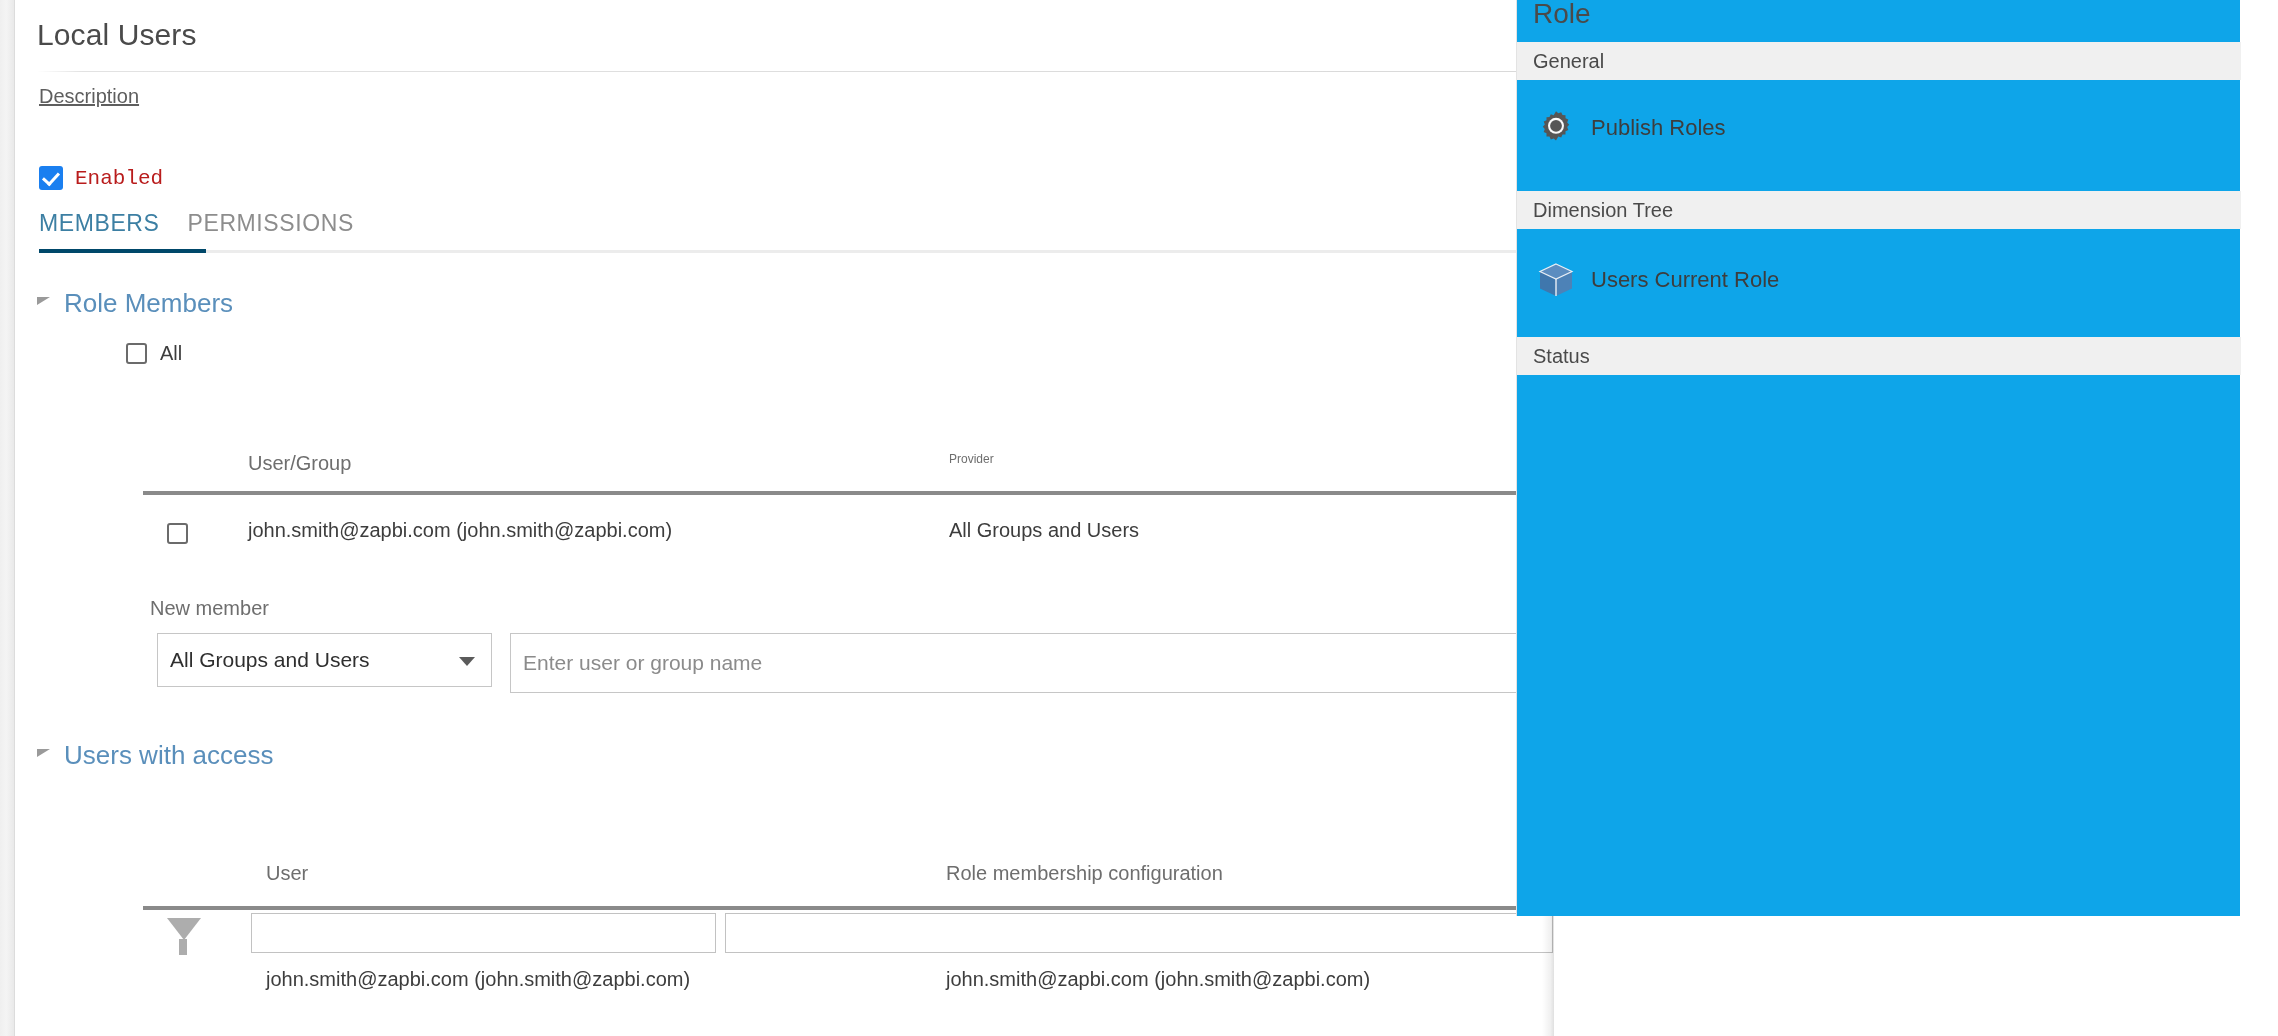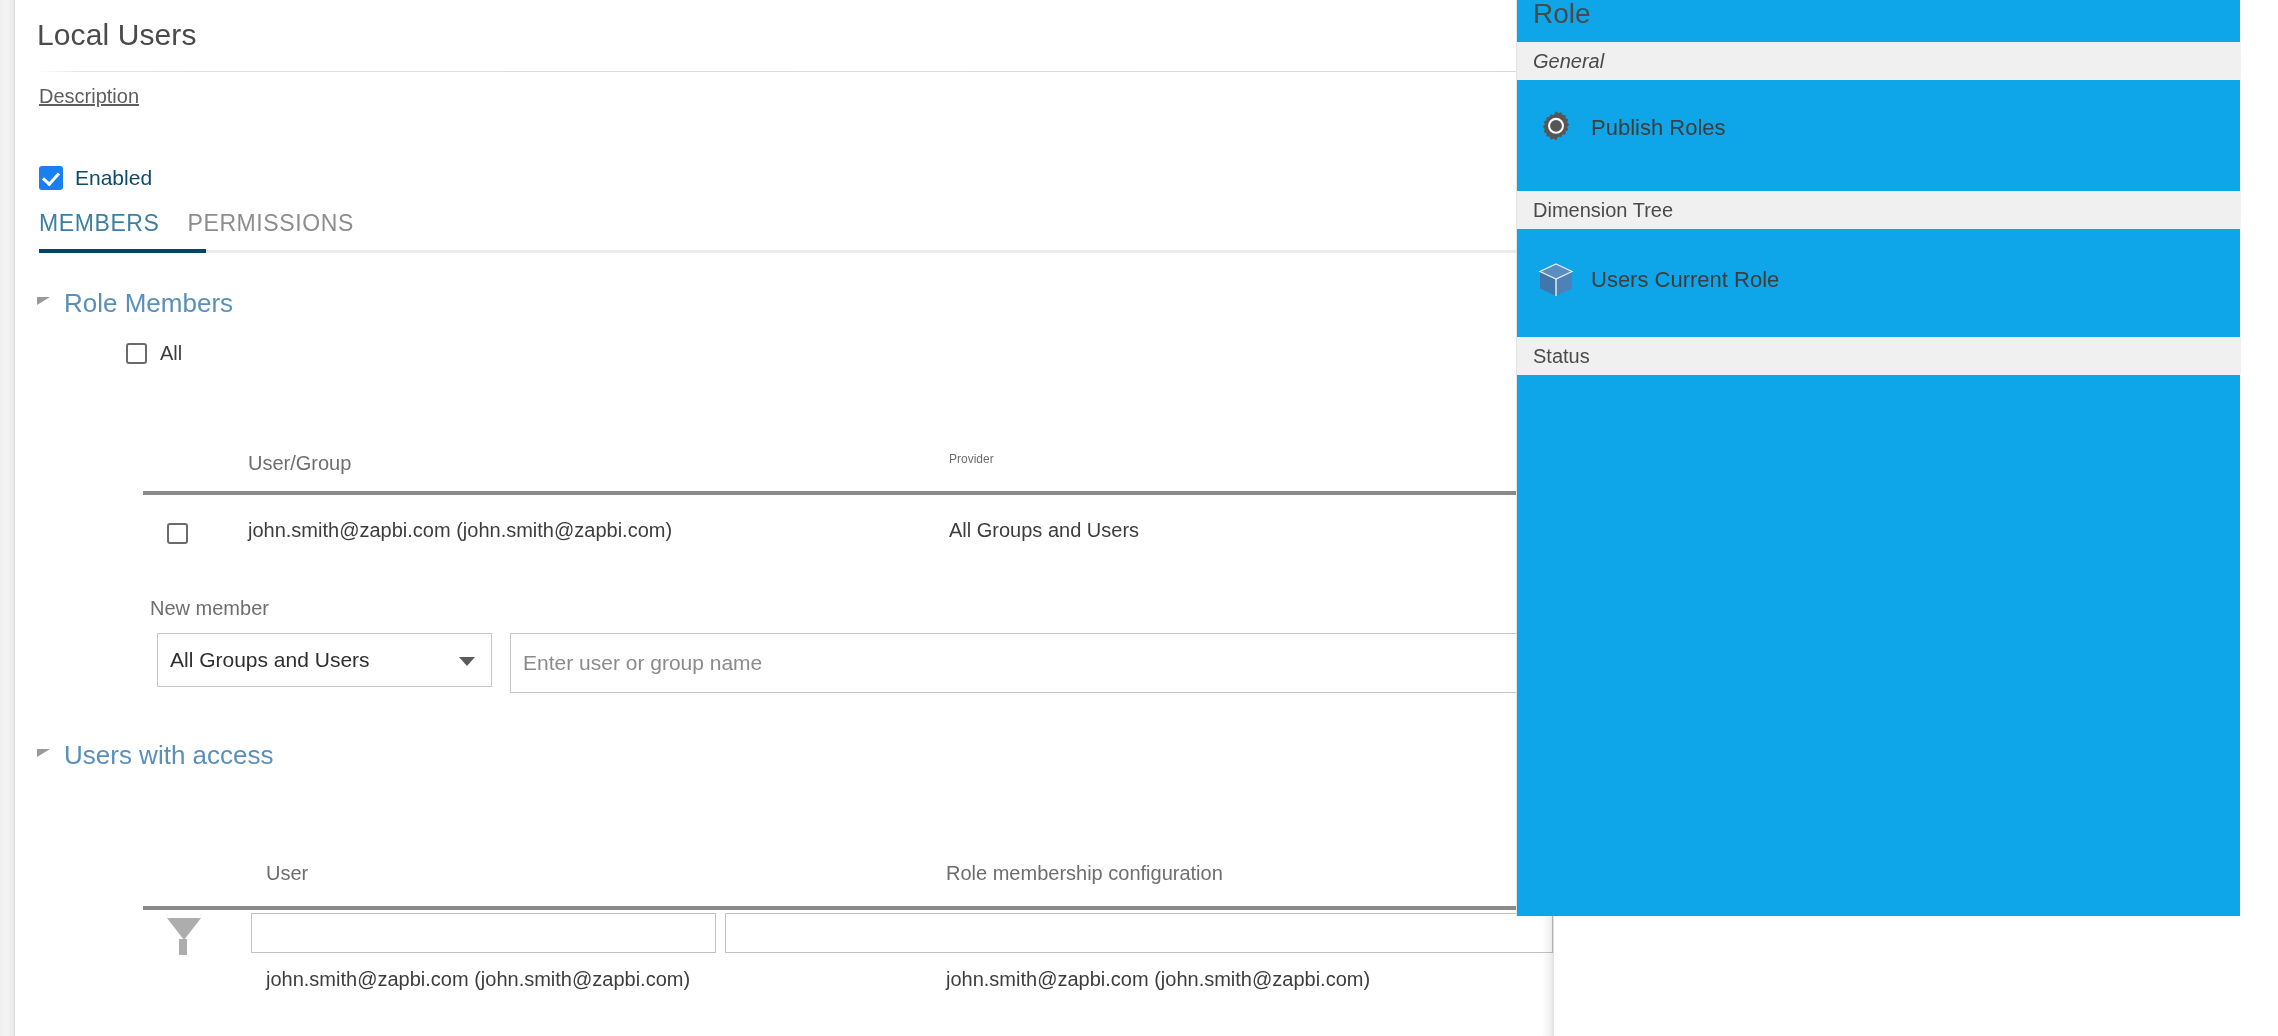--- a/index.html
+++ b/index.html
@@ -89,21 +89,22 @@
     content: "";
     position: absolute;
     left: 7px; top: 3px;
     width: 7px; height: 13px;
     border: solid #ffffff;
     border-width: 0 3.4px 3.4px 0;
     transform: rotate(42deg);
   }
   .enabled-label {
     font-size: 21px;
-    color: #0c4a6e;
+    color: #b91c1c;
+    font-family: Liberation Mono, monospace;
   }
 
   
   .tabs {
     position: absolute;
     left: 24px; top: 210px;
     display: flex;
     align-items: flex-end;
   }
   .tab {
@@ -392,21 +393,21 @@
     width: 724px; height: 38px;
     background: #f0f0f0;
     display: flex;
     align-items: center;
   }
   .side-band-text {
     font-size: 20px;
     color: #4a4a4a;
     padding-left: 16px;
   }
-  #band-general { top: 42px; font-style: italic; }
+  #band-general { top: 42px; }
   #band-dimension { top: 191px; }
   #band-status { top: 337px; }
 
   .side-item {
     position: absolute;
     left: 0;
     width: 724px; height: 62px;
     display: flex;
     align-items: center;
     gap: 14px;

